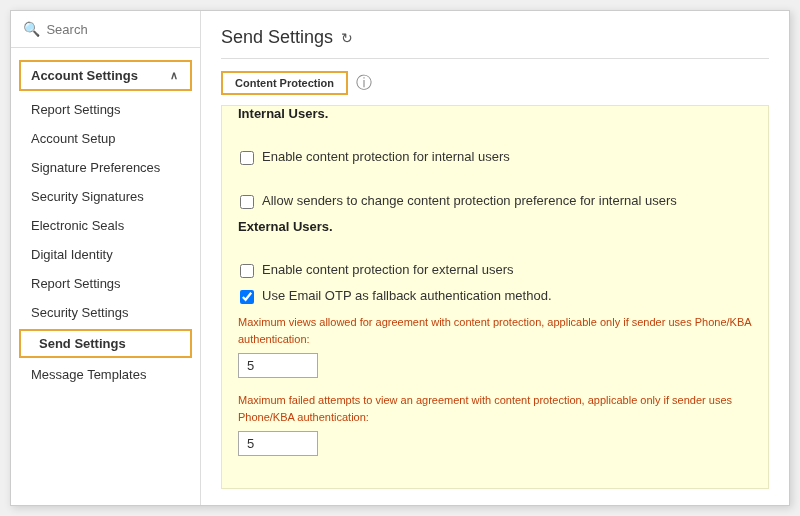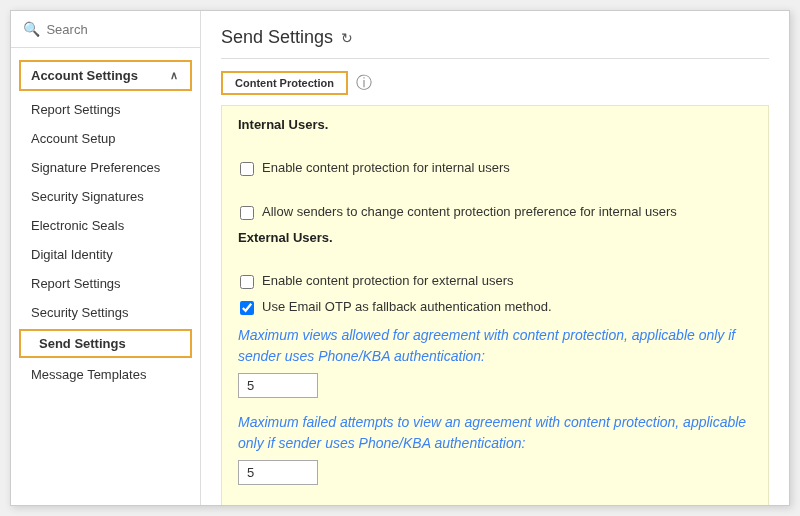--- a/index.html
+++ b/index.html
@@ -125,21 +125,21 @@
       cursor: pointer;
     }
     .help-icon {
       color: #888;
       font-size: 16px;
       cursor: pointer;
     }
     .content-area {
       background: #ffffdd;
       border: 1px solid #e8e8c0;
-      padding: 11px 16px;
+      padding: 0 16px;
       flex: 1;
     }
     .group-label {
       font-weight: bold;
       font-size: 13px;
       color: #222;
       margin-bottom: 6px;
     }
     .checkbox-row {
       display: flex;
@@ -156,25 +156,24 @@
       flex-shrink: 0;
     }
     .checkbox-label {
       font-size: 13px;
       color: #333;
     }
     .group-spacer {
       margin-top: 10px;
     }
     .desc-text {
-      font-size: 14px;
-      color: #3b82f6;
+      font-size: 11px;
+      color: #c2410c;
       margin-bottom: 6px;
       line-height: 1.5;
-      font-style: italic;
     }
     .number-input {
       border: 1px solid #aaa;
       padding: 4px 8px;
       font-size: 13px;
       width: 80px;
       color: #333;
       background: #fff;
       display: block;
       margin-bottom: 14px;

